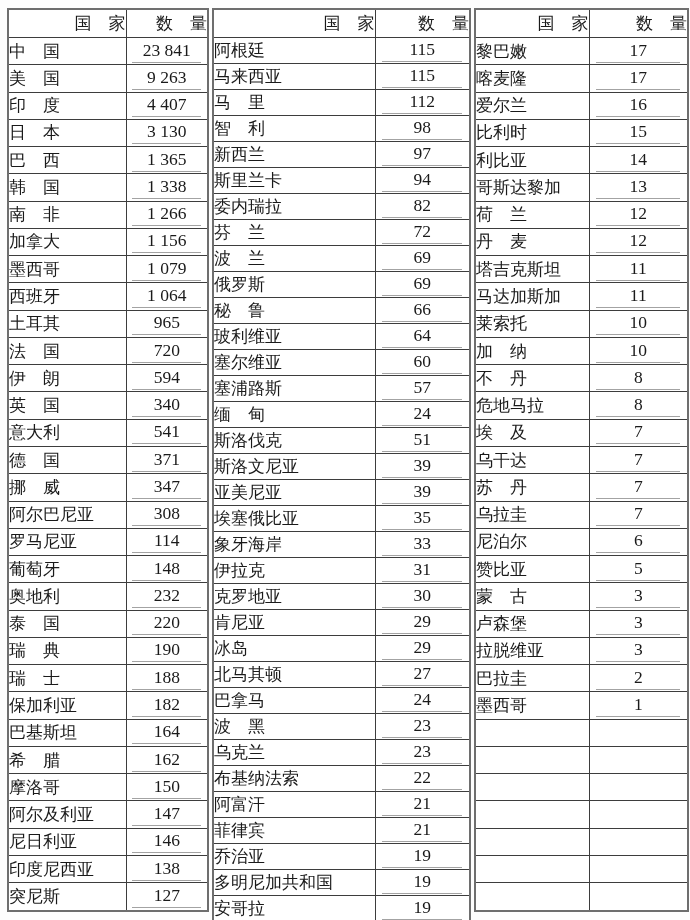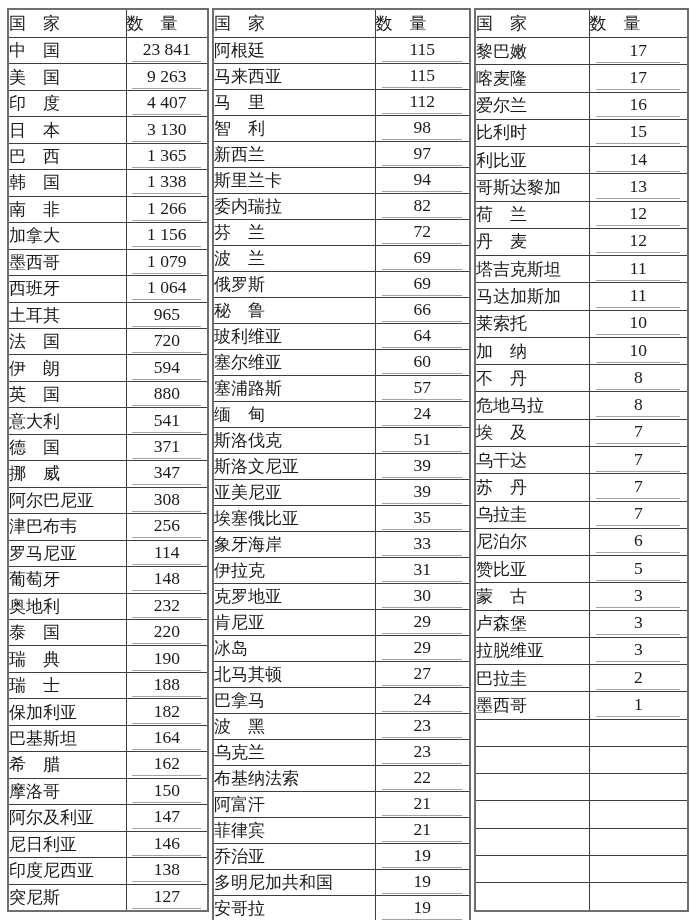--- a/index.html
+++ b/index.html
@@ -38,21 +38,21 @@
     border: 1px solid #3d3d3d;
     padding: 0;
     font-size: 17px;
     color: #1a1a1a;
     overflow: hidden;
     white-space: nowrap;
   }
   table.ctable th {
     height: 27px;
     font-weight: normal;
-    text-align: left;
+    text-align: right;
     vertical-align: middle;
   }
   table.ctable td { height: 25px; vertical-align: middle; }
   td.name-c { text-align: left; padding-left: 10px; }
   td.qty-c  { text-align: center; }
   .num {
     display: inline-block;
     width: 86%;
     text-align: center;
     border-bottom: 1.5px solid #a3a3a3;
@@ -129,41 +129,37 @@
           <tr>
             <td class="name-c">法　国</td>
             <td class="qty-c"><span class="num">720</span></td>
           </tr>
           <tr>
             <td class="name-c">伊　朗</td>
             <td class="qty-c"><span class="num">594</span></td>
           </tr>
           <tr>
             <td class="name-c">英　国</td>
-            <td class="qty-c"><span class="num">880</span></td>
+            <td class="qty-c"><span class="num">340</span></td>
           </tr>
           <tr>
             <td class="name-c">意大利</td>
             <td class="qty-c"><span class="num">541</span></td>
           </tr>
           <tr>
             <td class="name-c">德　国</td>
             <td class="qty-c"><span class="num">371</span></td>
           </tr>
           <tr>
             <td class="name-c">挪　威</td>
             <td class="qty-c"><span class="num">347</span></td>
           </tr>
           <tr>
             <td class="name-c">阿尔巴尼亚</td>
             <td class="qty-c"><span class="num">308</span></td>
-          </tr>
-          <tr>
-            <td class="name-c">津巴布韦</td>
-            <td class="qty-c"><span class="num">256</span></td>
           </tr>
           <tr>
             <td class="name-c">罗马尼亚</td>
             <td class="qty-c"><span class="num">114</span></td>
           </tr>
           <tr>
             <td class="name-c">葡萄牙</td>
             <td class="qty-c"><span class="num">148</span></td>
           </tr>
           <tr>

